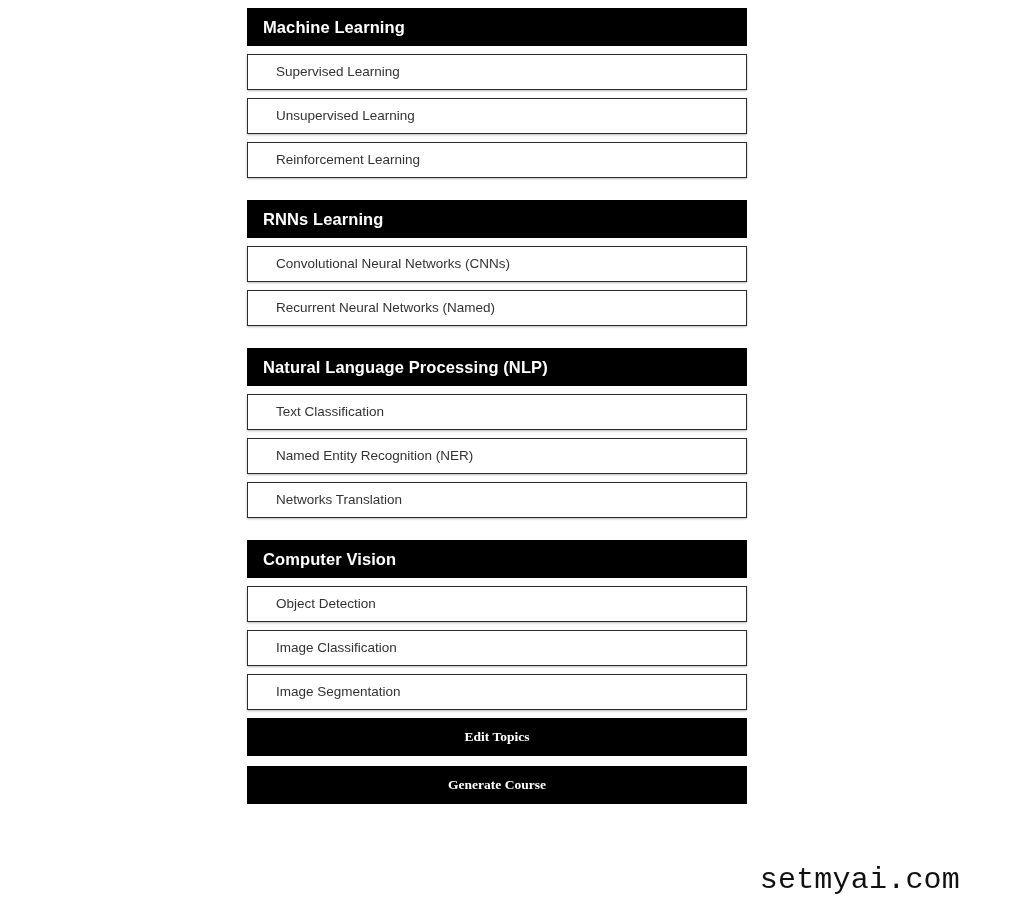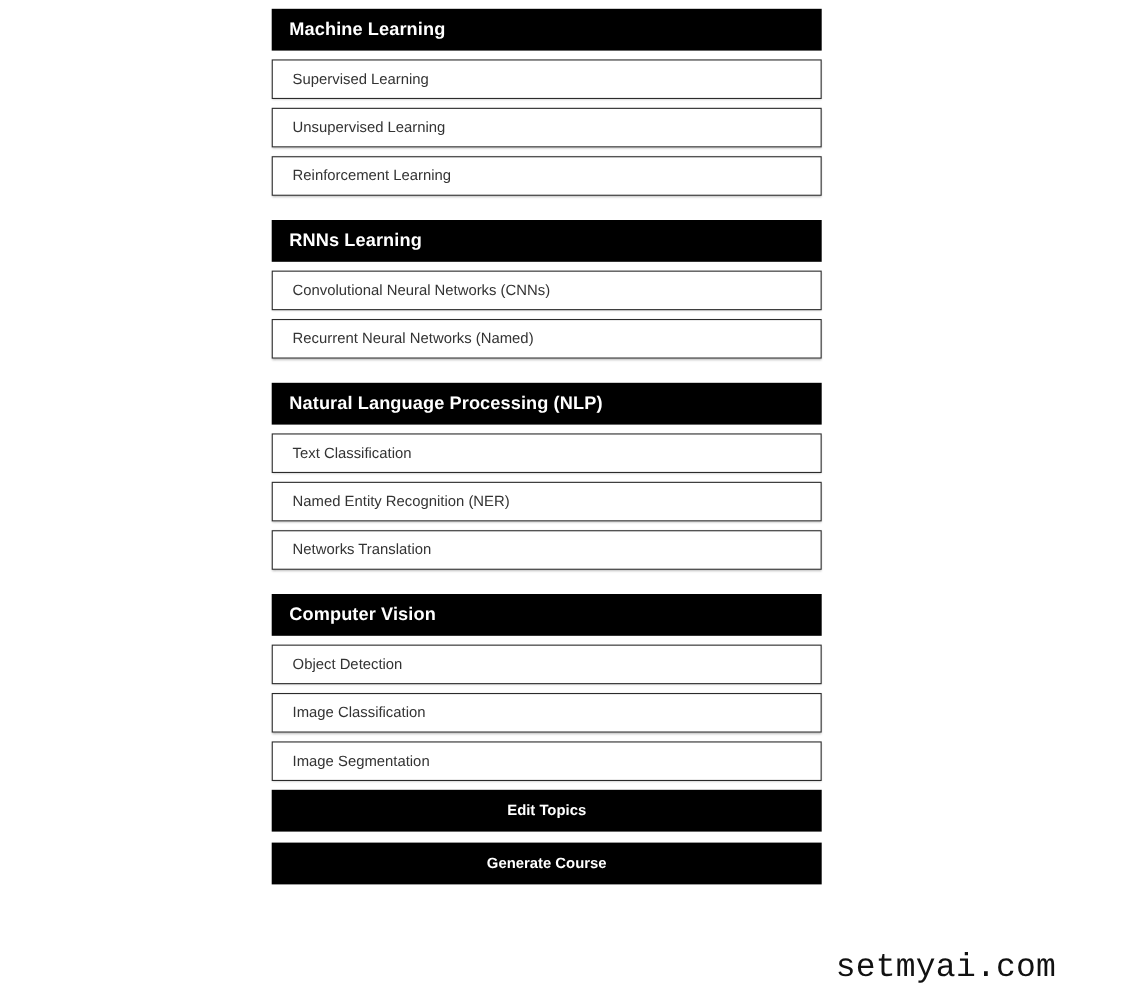--- a/index.html
+++ b/index.html
@@ -54,21 +54,21 @@
     margin: 0;
     padding: 0;
     list-style: none;
   }
 
   .topic-item {
     background: #ffffff;
     border: 1px solid #2b2b2b;
     height: 36px;
     line-height: 34px;
-    padding: 0 18px;
+    padding: 0 28px;
     margin-top: 8px;
     font-size: 13.5px;
     color: #333333;
     box-sizing: border-box;
     box-shadow: 0 1px 2px rgba(0,0,0,0.28);
     overflow: hidden;
     white-space: nowrap;
     cursor: pointer;
   }
 
@@ -78,21 +78,21 @@
 
   .action-button {
     display: block;
     width: 100%;
     background: #000000;
     color: #ffffff;
     border: none;
     height: 38px;
     line-height: 38px;
     margin-bottom: 10px;
-    font-family: Liberation Sans, sans-serif;
+    font-family: Liberation Serif, serif;
     font-size: 13.5px;
     font-weight: bold;
     text-align: center;
     box-sizing: border-box;
     padding: 0;
     cursor: pointer;
   }
 
   #watermark {
     position: absolute;

